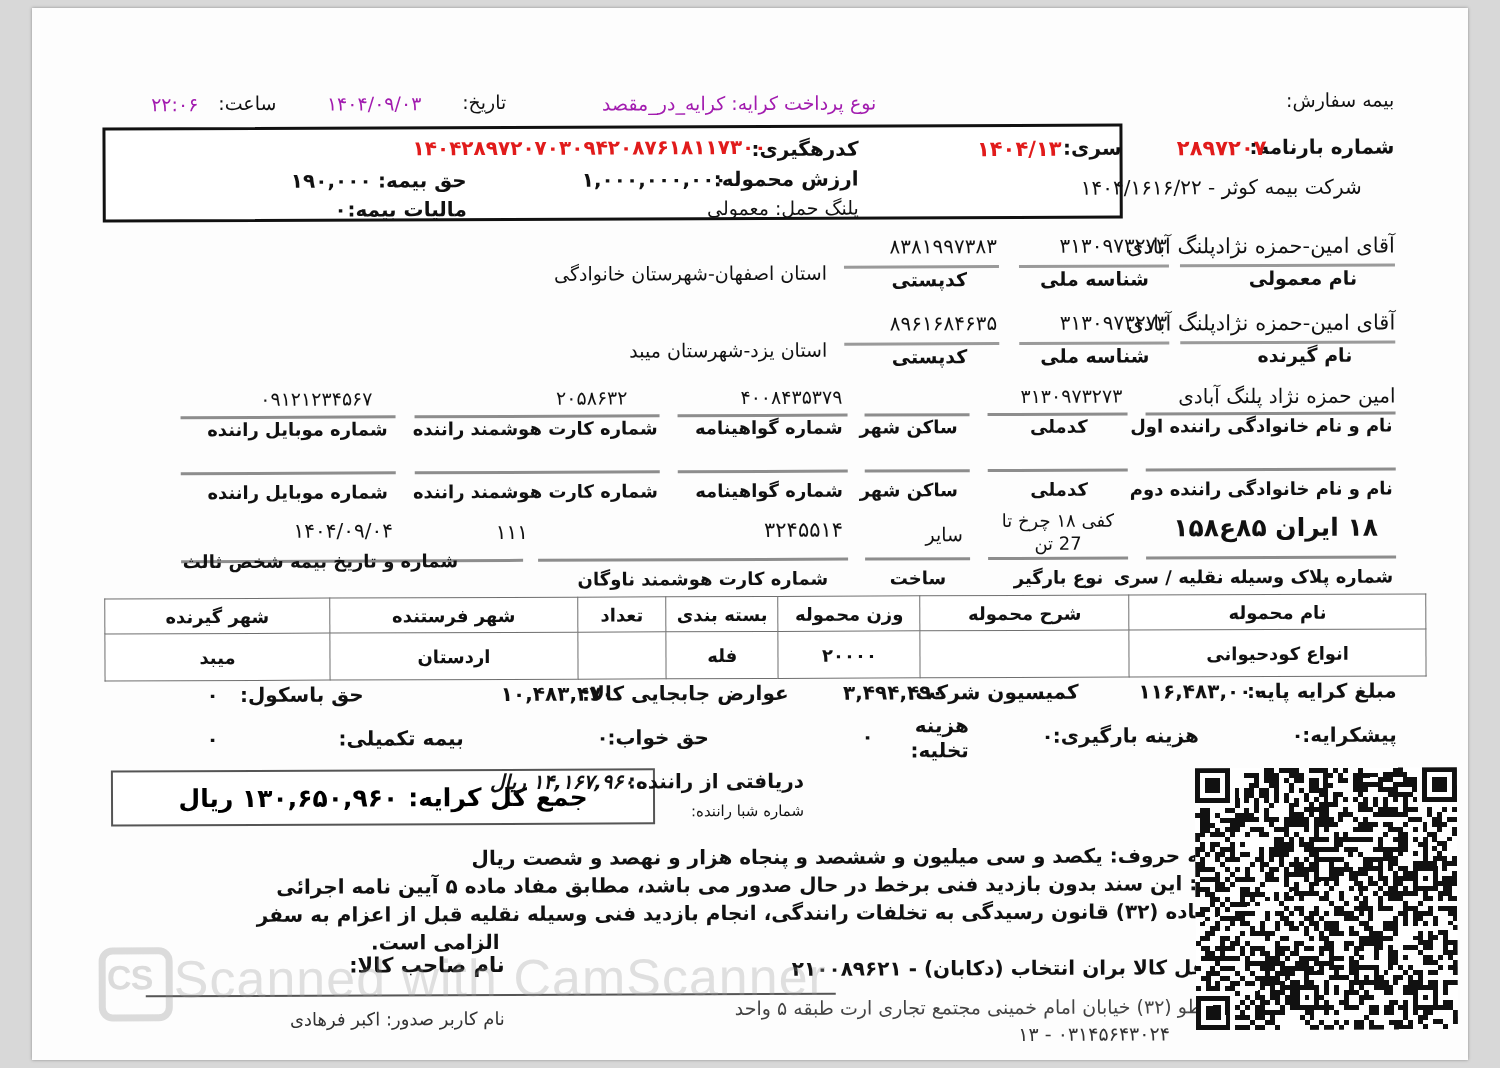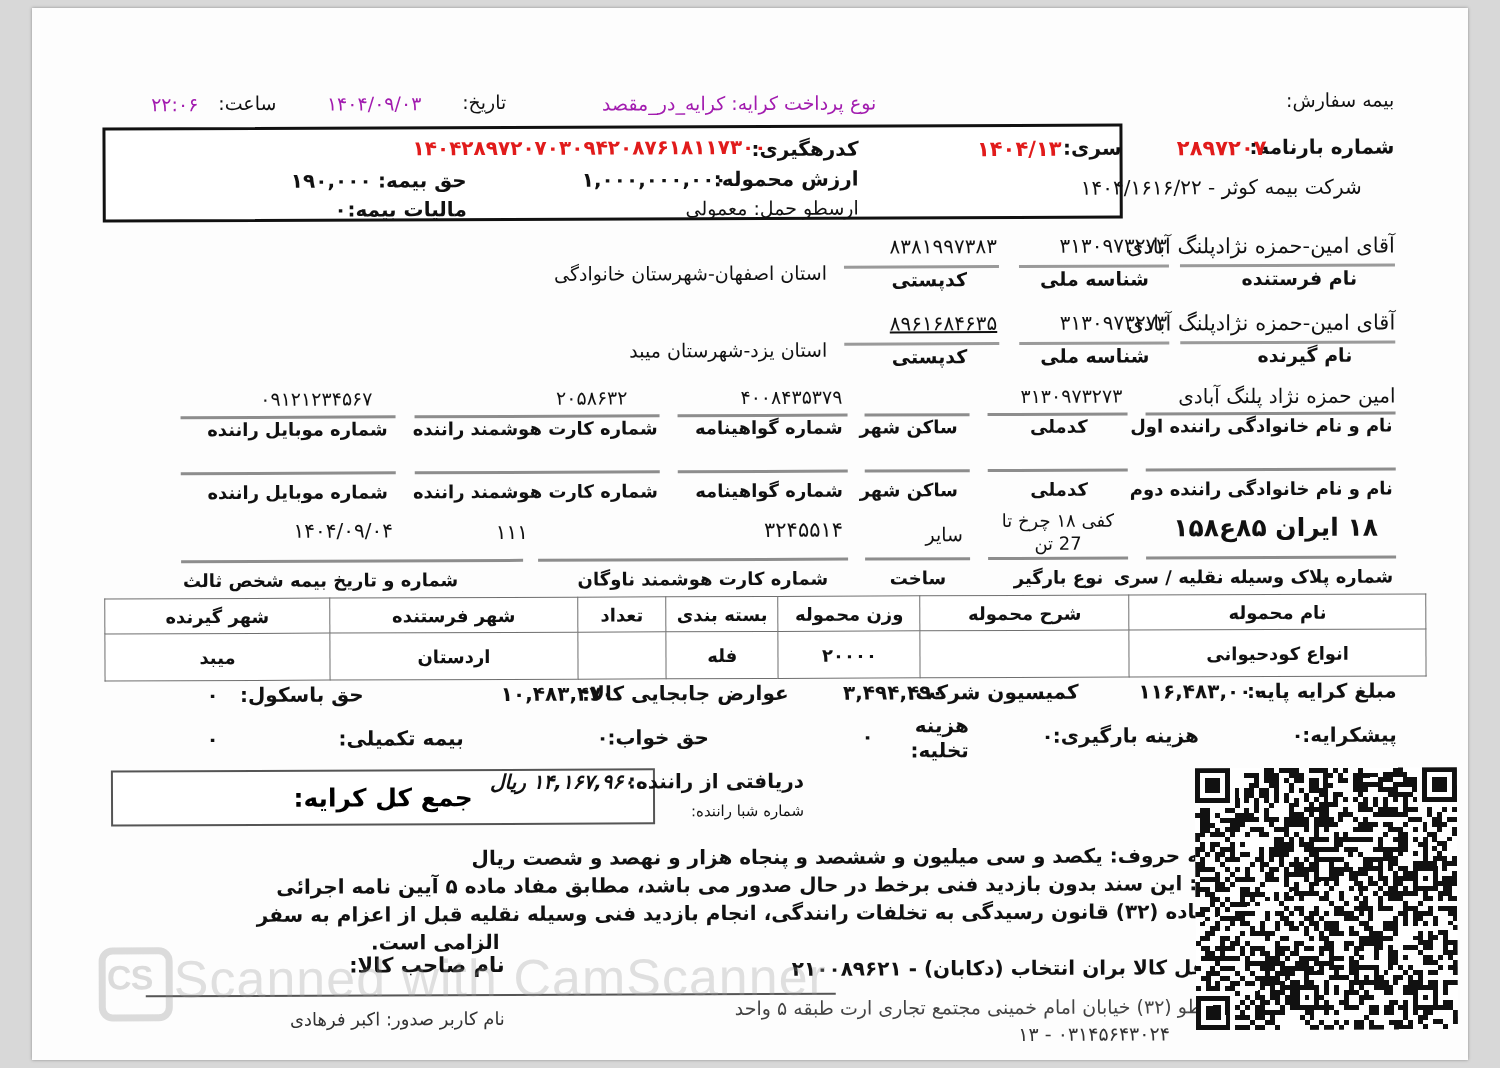--- a/index.html
+++ b/index.html
@@ -127,49 +127,49 @@
   <div class="txt b red" style="right:700px;top:128px;font-size:20px;letter-spacing:.5px;">۱۴۰۴۲۸۹۷۲۰۷۰۳۰۹۴۲۰۸۷۶۱۸۱۱۷۳۰۰</div>
 
   <div class="txt" style="right:105px;top:170px;font-size:20px;">شرکت بیمه کوثر - ۱۴۰۴/۱۶۱۶/۲۲</div>
 
   <div class="txt b" style="right:608px;top:160px;font-size:20px;">ارزش محموله:</div>
   <div class="txt b" style="right:740px;top:160px;font-size:20px;">۱,۰۰۰,۰۰۰,۰۰۰</div>
   <div class="txt b" style="right:1000px;top:160px;font-size:20px;">حق بیمه:</div>
   <div class="txt b" style="right:1095px;top:160px;font-size:20px;">۱۹۰,۰۰۰</div>
 
   <div class="txt" style="right:608px;top:190px;font-size:19px;">
-    <span>ارسطو حمل:</span>
+    <span>پلنگ حمل:</span>
     <span>معمولی</span>
   </div>
   <div class="txt b" style="right:1000px;top:189px;font-size:20px;">مالیات بیمه:</div>
   <div class="txt b" style="right:1120px;top:189px;font-size:20px;">۰</div>
 
   <div class="txt" style="right:72px;top:228px;font-size:21px;">آقای امین-حمزه نژادپلنگ آبادی</div>
   <div class="ul" style="right:72px;top:258px;width:215px;"></div>
-  <div class="txt b" style="right:110px;top:262px;font-size:19px;">نام فرستنده</div>
+  <div class="txt b" style="right:110px;top:262px;font-size:19px;">نام معمولی</div>
 
   <div class="txt" style="right:300px;top:228px;font-size:20px;">۳۱۳۰۹۷۳۲۷۳</div>
   <div class="ul" style="right:298px;top:258px;width:150px;"></div>
   <div class="txt b" style="right:318px;top:262px;font-size:19px;">شناسه ملی</div>
 
   <div class="txt" style="right:470px;top:228px;font-size:20px;">۸۳۸۱۹۹۷۳۸۳</div>
   <div class="ul" style="right:468px;top:258px;width:155px;"></div>
   <div class="txt b" style="right:500px;top:262px;font-size:19px;">کدپستی</div>
 
   <div class="txt" style="right:640px;top:255px;font-size:19px;">استان اصفهان-شهرستان خانوادگی</div>
 
   <div class="txt" style="right:72px;top:305px;font-size:21px;">آقای امین-حمزه نژادپلنگ آبادی</div>
   <div class="ul" style="right:72px;top:335px;width:215px;"></div>
   <div class="txt b" style="right:115px;top:339px;font-size:19px;">نام گیرنده</div>
 
   <div class="txt" style="right:300px;top:305px;font-size:20px;">۳۱۳۰۹۷۳۲۷۳</div>
   <div class="ul" style="right:298px;top:335px;width:150px;"></div>
   <div class="txt b" style="right:318px;top:339px;font-size:19px;">شناسه ملی</div>
 
-  <div class="txt" style="right:470px;top:305px;font-size:20px;text-decoration:underline;">۸۹۶۱۶۸۴۶۳۵</div>
+  <div class="txt" style="right:470px;top:305px;font-size:20px;">۸۹۶۱۶۸۴۶۳۵</div>
   <div class="ul" style="right:468px;top:335px;width:155px;"></div>
   <div class="txt b" style="right:500px;top:339px;font-size:19px;">کدپستی</div>
 
   <div class="txt" style="right:640px;top:332px;font-size:19px;">استان یزد-شهرستان میبد</div>
 
   <div class="txt" style="right:72px;top:379px;font-size:20px;">امین حمزه نژاد پلنگ آبادی</div>
   <div class="ul2" style="right:72px;top:406px;width:250px;"></div>
   <div class="txt b" style="right:75px;top:410px;font-size:18px;">نام و نام خانوادگی راننده اول</div>
 
   <div class="txt" style="right:345px;top:379px;font-size:19px;">۳۱۳۰۹۷۳۲۷۳</div>
@@ -214,21 +214,21 @@
 
   <div class="ul2" style="right:72px;top:550px;width:250px;"></div>
   <div class="txt b" style="right:75px;top:561px;font-size:18px;">شماره پلاک وسیله نقلیه / سری</div>
   <div class="ul2" style="right:340px;top:550px;width:140px;"></div>
   <div class="txt b" style="right:365px;top:561px;font-size:18px;text-align:right;">نوع بارگیر</div>
   <div class="ul2" style="right:498px;top:550px;width:105px;"></div>
   <div class="txt b" style="right:522px;top:561px;font-size:18px;">ساخت</div>
   <div class="ul2" style="right:620px;top:550px;width:310px;"></div>
   <div class="txt b" style="right:640px;top:561px;font-size:18px;">شماره کارت هوشمند ناوگان</div>
   <div class="ul2" style="right:945px;top:550px;width:342px;"></div>
-  <div class="txt b" style="right:1010px;top:561px;font-size:18px;text-align:center;">شماره و تاریخ بیمه شخص ثالث</div>
+  <div class="txt b" style="right:1010px;top:542px;font-size:18px;text-align:center;">شماره و تاریخ بیمه شخص ثالث</div>
 
   <table id="cargo">
     <thead>
       <tr>
         <th style="width:300px;">نام محموله</th>
         <th style="width:210px;">شرح محموله</th>
         <th style="width:140px;">وزن محموله</th>
         <th style="width:110px;">بسته بندی</th>
         <th style="width:85px;">تعداد</th>
         <th style="width:250px;">شهر فرستنده</th>
@@ -270,20 +270,21 @@
   <div class="txt b" style="right:595px;top:718px;font-size:20px;">۰</div>
 
   <div class="txt b" style="right:760px;top:718px;font-size:20px;">حق خواب:</div>
   <div class="txt b" style="right:860px;top:718px;font-size:20px;">۰</div>
 
   <div class="txt b" style="right:1005px;top:718px;font-size:20px;">بیمه تکمیلی:</div>
   <div class="txt b" style="right:1250px;top:718px;font-size:20px;">۰</div>
 
   <div id="totalbox">
     <span class="t">جمع کل کرایه:</span>
+    <span class="t" style="margin-right:10px;">۱۳۰,۶۵۰,۹۶۰ ریال</span>
   </div>
 
   <div class="txt b" style="right:665px;top:762px;font-size:20px;">دریافتی از راننده:</div>
   <div class="txt b" style="right:835px;top:762px;font-size:20px;font-style:italic;">۱۴,۱۶۷,۹۶۰ ریال</div>
   <div class="txt" style="right:665px;top:795px;font-size:15px;">شماره شبا راننده:</div>
   <div class="txt" style="right:790px;top:795px;font-size:19px;"></div>
 
   <div class="txt b" style="right:120px;top:838px;font-size:20px;">جمع کل کرایه به حروف: یکصد و سی میلیون و ششصد و پنجاه هزار و نهصد و شصت ریال</div>
   <div class="txt b" style="right:72px;top:866px;font-size:20px;">توضیحات: ***هشدار: این سند بدون بازدید فنی برخط در حال صدور می باشد، مطابق مفاد ماده ۵ آیین نامه اجرائی</div>
   <div class="txt b" style="right:40px;top:894px;font-size:20px;">تبصره (۱) ماده (۳۱) و ماده (۳۲) قانون رسیدگی به تخلفات رانندگی، انجام بازدید فنی وسیله نقلیه قبل از اعزام به سفر</div>

